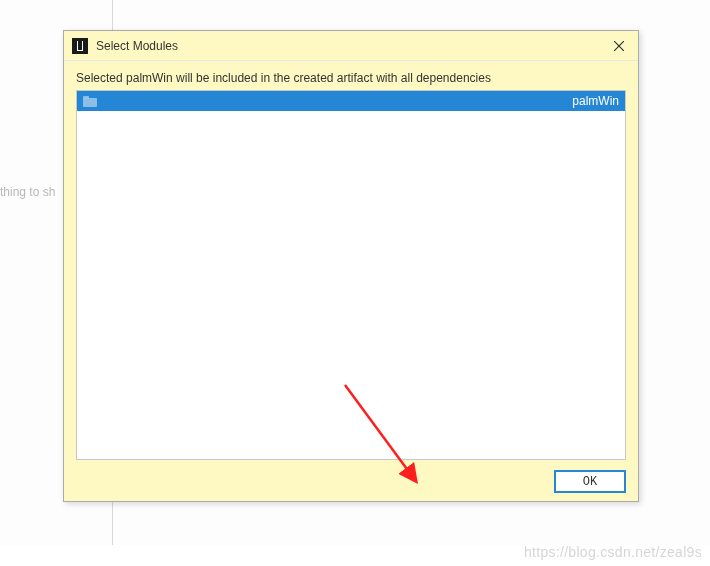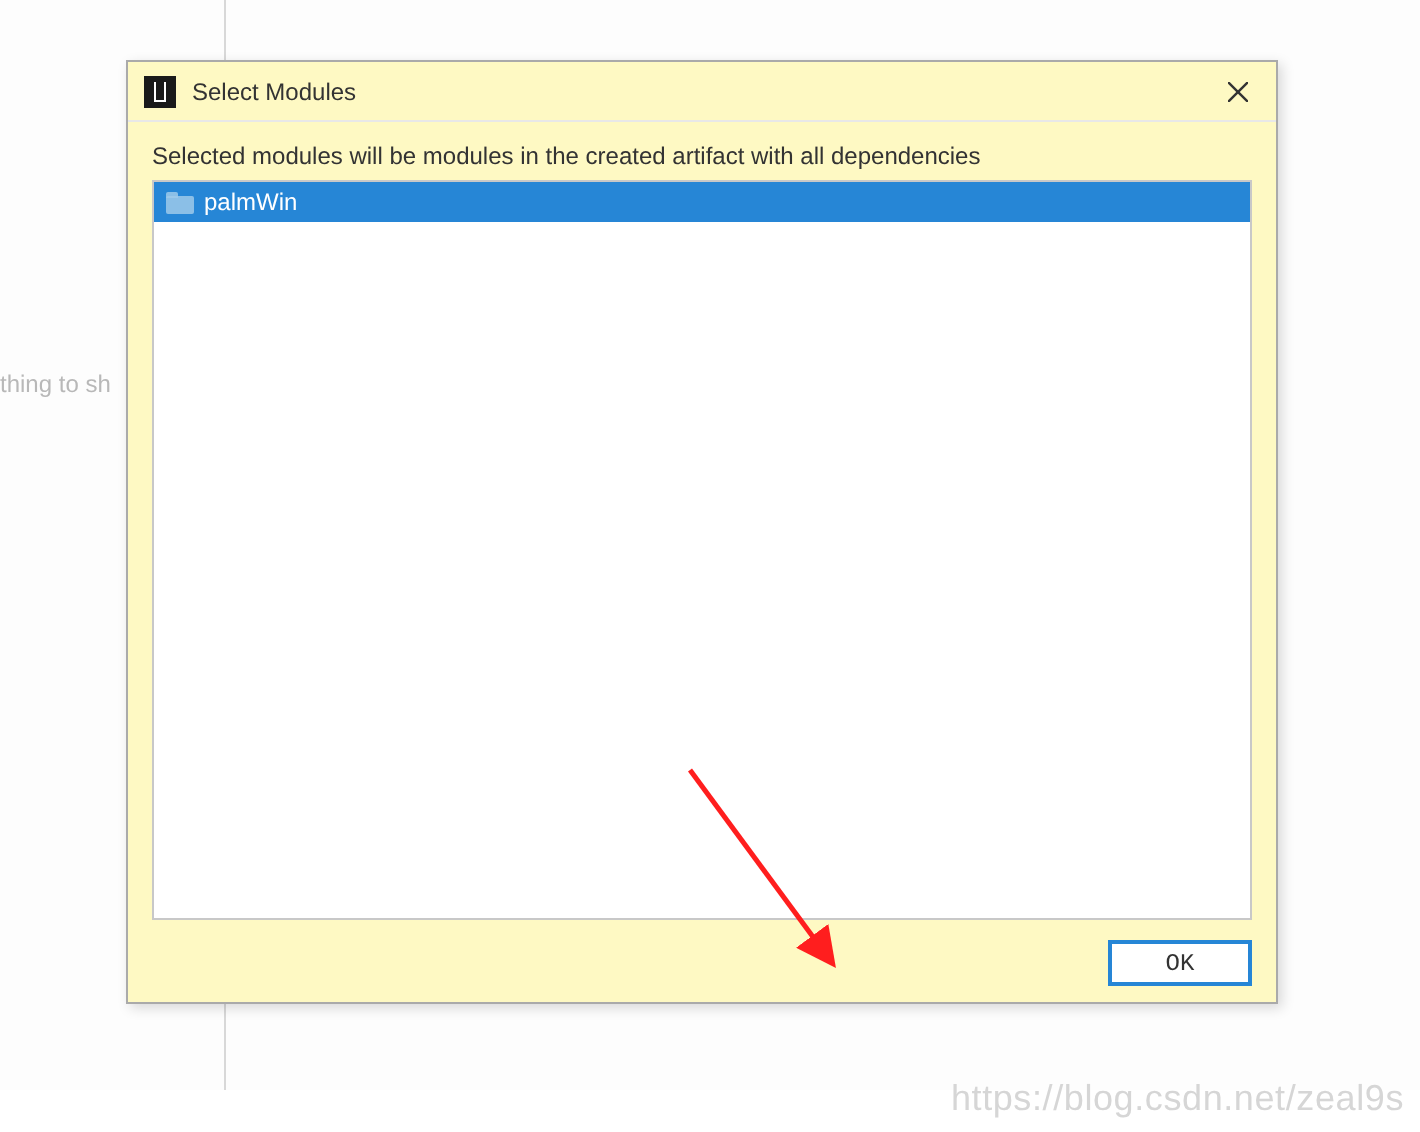--- a/index.html
+++ b/index.html
@@ -37,21 +37,21 @@
       left: 0;
       top: 185px;
       color: #b8b8b8;
       font-size: 12px;
     }
     .watermark {
       position: absolute;
       right: 8px;
       bottom: 6px;
       color: #d6d6d6;
-      font-size: 18px;
+      font-size: 14px;
       letter-spacing: 0.3px;
       margin-left: 48px;
     }
     .dialog {
       position: absolute;
       left: 63px;
       top: 30px;
       width: 576px;
       height: 472px;
       background: #fef9c3;
@@ -120,20 +120,21 @@
       display: flex;
       align-items: center;
       padding: 0 6px;
       gap: 5px;
       font-size: 12px;
       color: #333;
     }
     .list-item.selected {
       background: #2686d6;
       color: #ffffff;
+      justify-content: space-between;
     }
     .folder-icon {
       width: 14px;
       height: 11px;
       position: relative;
     }
     .folder-icon::before {
       content: "";
       position: absolute;
       left: 0;
@@ -204,21 +205,21 @@
     </div>
     <div class="title-text">Select Modules</div>
     <div class="close-btn">
       <svg width="10" height="10" viewBox="0 0 10 10">
         <line x1="0" y1="0" x2="10" y2="10" stroke="currentColor" stroke-width="1.2"></line>
         <line x1="10" y1="0" x2="0" y2="10" stroke="currentColor" stroke-width="1.2"></line>
       </svg>
     </div>
   </div>
   <div class="dialog-body">
-    <div class="instruction">Selected modules will be modules in the created artifact with all dependencies</div>
+    <div class="instruction">Selected palmWin will be included in the created artifact with all dependencies</div>
     <div class="list-container">
       <div class="list-item selected">
         <span class="folder-icon"></span>
         <span>palmWin</span>
       </div>
     </div>
     <div class="button-row">
       <button class="btn primary">OK</button>
     </div>
   </div>

